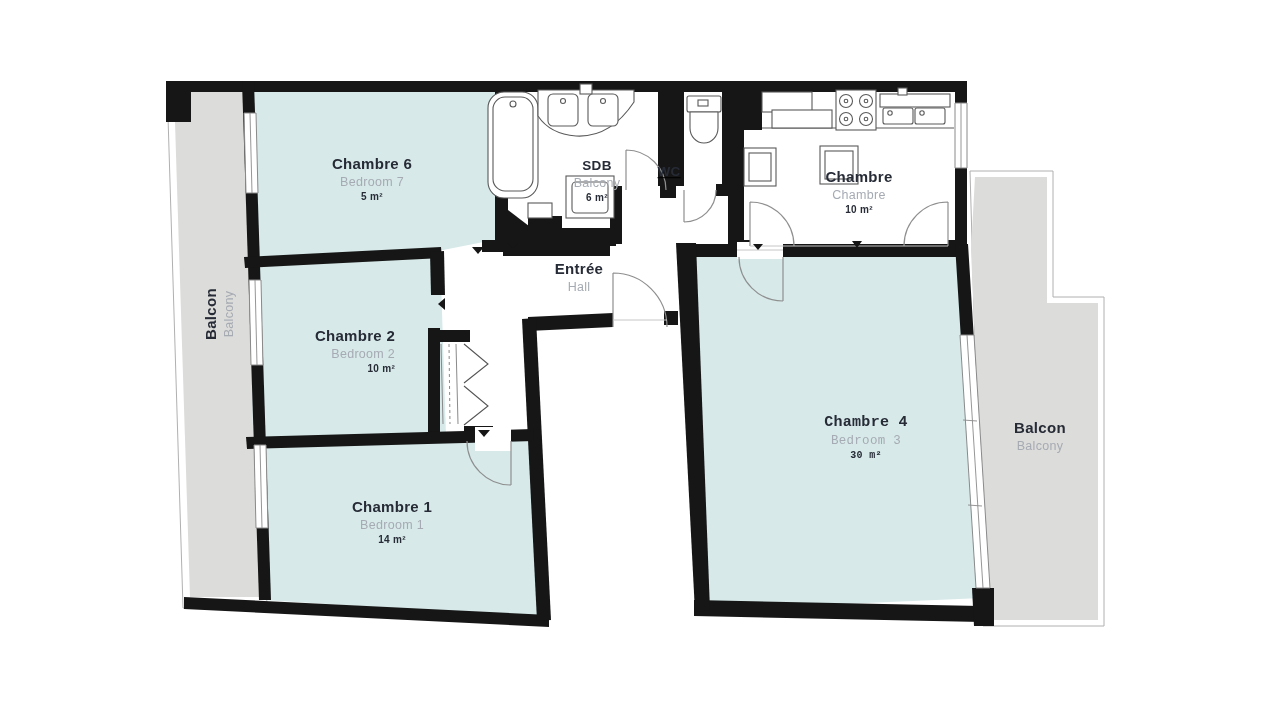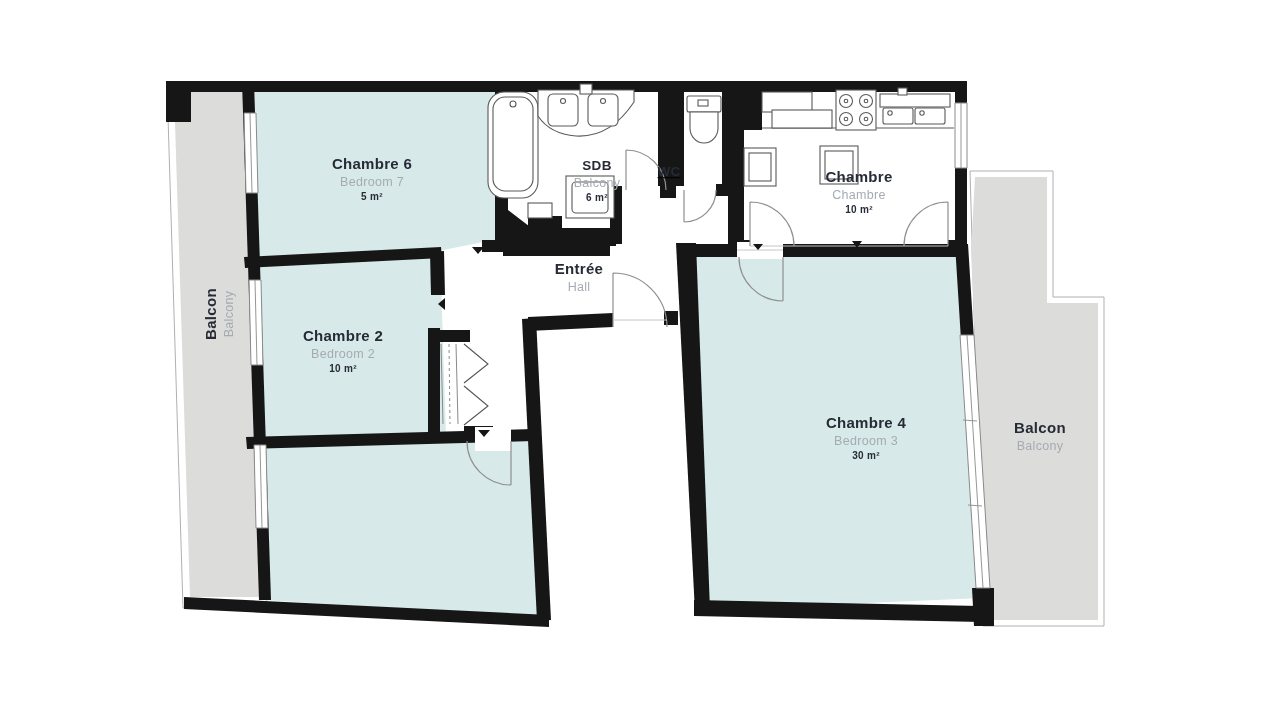--- a/index.html
+++ b/index.html
@@ -217,28 +217,33 @@
       </g>
     </g>
   </svg>
 
   <div class="room-label" style="left:372px;top:178px;">
     <div class="nm">Chambre 6</div>
     <div class="sb">Bedroom 7</div>
     <div class="ar">5 m²</div>
   </div>
 
-  <div class="room-label" style="left:343px;top:350px;">
+  <div class="room-label" style="left:355px;top:350px;text-align:right;">
     <div class="nm">Chambre 2</div>
     <div class="sb">Bedroom 2</div>
     <div class="ar">10 m²</div>
   </div>
 
-
-  <div class="room-label" style="left:866px;top:437px;">
+  <div class="room-label" style="left:392px;top:521px;">
+    <div class="nm">Chambre 1</div>
+    <div class="sb">Bedroom 1</div>
+    <div class="ar">14 m²</div>
+  </div>
+
+  <div class="room-label" style="left:866px;top:437px;font-family:Liberation Mono, monospace;">
     <div class="nm">Chambre 4</div>
     <div class="sb">Bedroom 3</div>
     <div class="ar">30 m²</div>
   </div>
 
   <div class="room-label small" style="left:597px;top:152px;margin-top:28px;">
     <div class="nm">SDB</div>
     <div class="sb">Balcony</div>
     <div class="ar">6 m²</div>
   </div>

